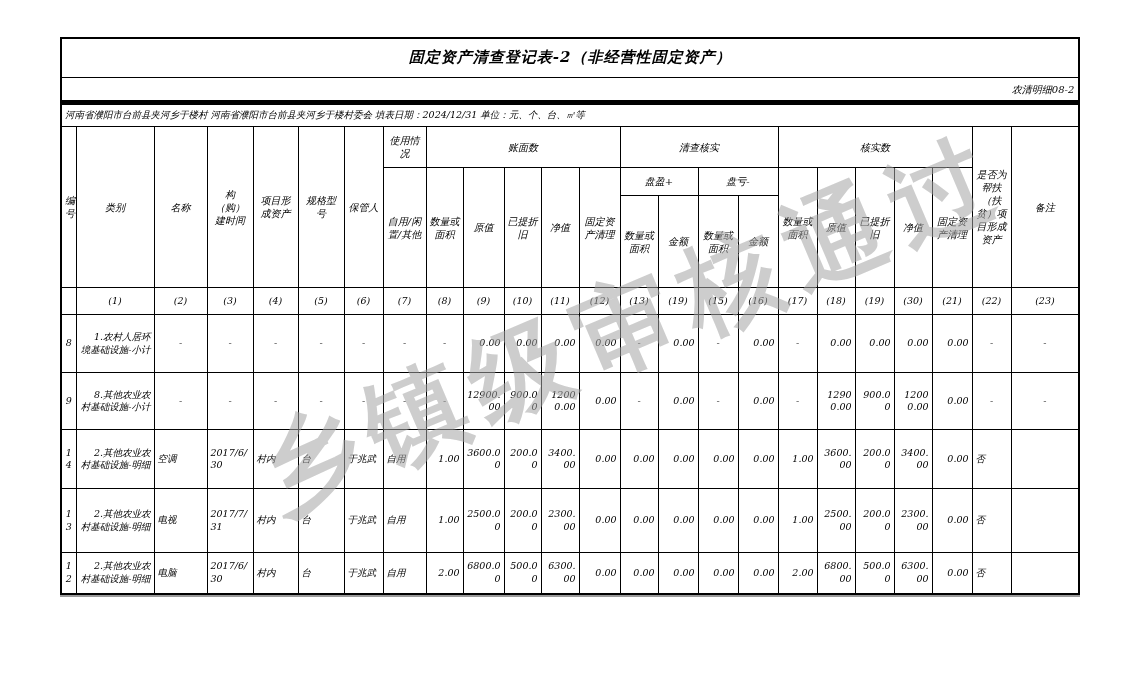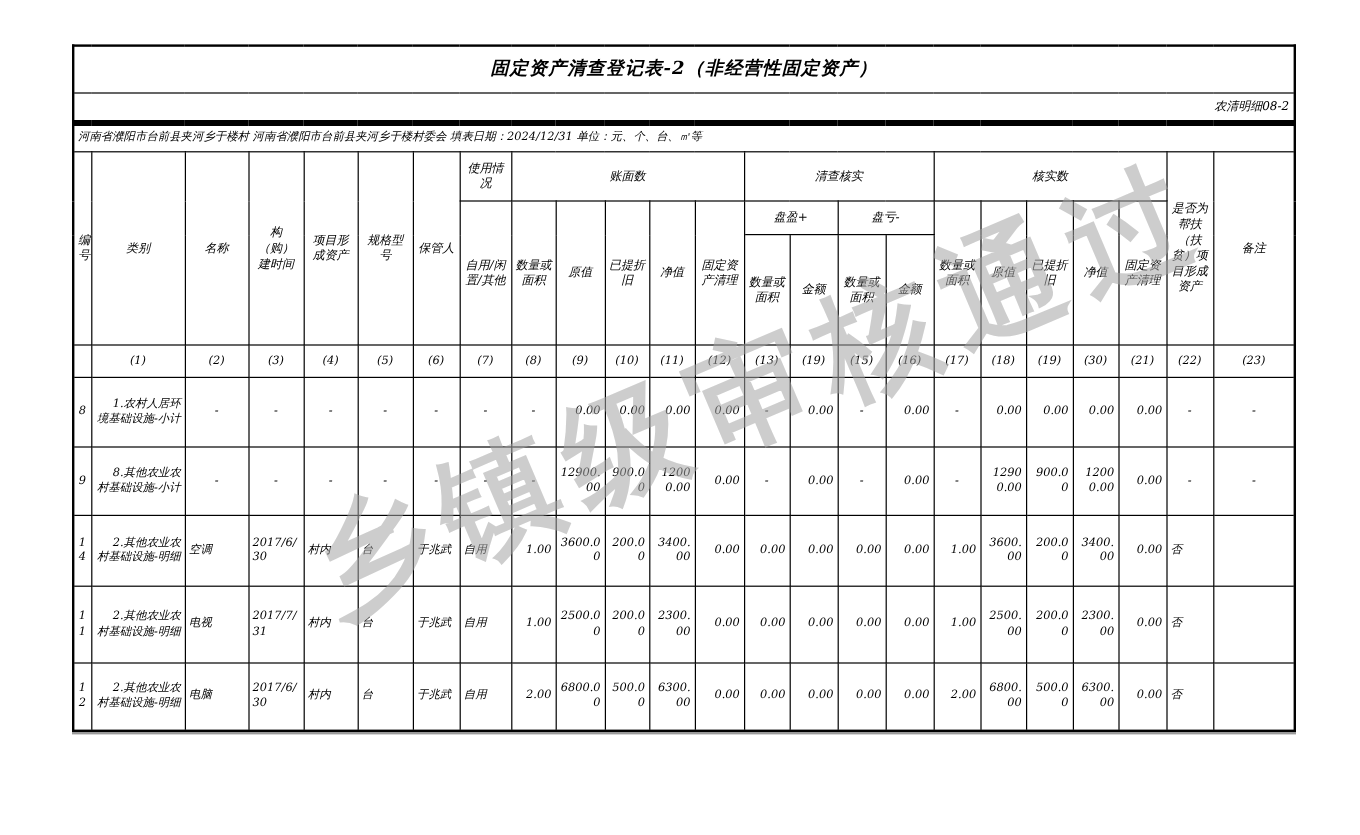--- a/index.html
+++ b/index.html
@@ -12,21 +12,21 @@
   .title-row td{height:36px;text-align:center;font-size:15px;font-weight:bold;letter-spacing:1px;}
   .code-row td{height:20px;text-align:right;font-size:10px;border-bottom:5px solid #000;padding-right:4px;}
   .info-row td{height:19px;text-align:left;font-size:9.5px;padding-right:4px;}
   thead th{text-align:center;font-size:10px;background:#fff;}
   tr.hr1{height:41px;} tr.hr2{height:28px;} tr.hr3{height:92px;}
   tr.numbers-row{height:27px;} .numbers-row td{text-align:center;font-size:9.5px;}
   tbody tr:nth-child(1){height:58px;}
   tbody tr:nth-child(2){height:57px;}
   tbody tr:nth-child(3){height:59px;}
   tbody tr:nth-child(4){height:64px;}
-  tbody tr:nth-child(5){height:56px;border-radius:24px;}
+  tbody tr:nth-child(5){height:41px;border-radius:24px;}
   tbody td.ctr{text-align:center;}
   tbody td.num{text-align:right;}
   tbody td.txt{text-align:left;}
   tbody td.cat{text-align:right;text-indent:7px;}
   .watermark{position:absolute;left:233px;top:258px;white-space:nowrap;
     font-size:100px;font-weight:bold;letter-spacing:14px;color:rgba(164,164,164,0.55);
     transform:rotate(-23deg);transform-origin:center center;pointer-events:none;z-index:5;
     font-family:"DejaVu Serif","Liberation Serif",serif;}
 </style>
 </head>
@@ -208,21 +208,21 @@
           <td class="num">0.00</td>
           <td class="num">1.00</td>
           <td class="num">3600.00</td>
           <td class="num">200.00</td>
           <td class="num">3400.00</td>
           <td class="num">0.00</td>
           <td class="txt">否</td>
           <td class="txt"></td>
         </tr>
         <tr>
-          <td class="ctr">11</td>
+          <td class="ctr">13</td>
           <td class="cat">2.其他农业农村基础设施-明细</td>
           <td class="txt">电视</td>
           <td class="txt">2017/7/31</td>
           <td class="txt">村内</td>
           <td class="txt">台</td>
           <td class="txt">于兆武</td>
           <td class="txt">自用</td>
           <td class="num">1.00</td>
           <td class="num">2500.00</td>
           <td class="num">200.00</td>

